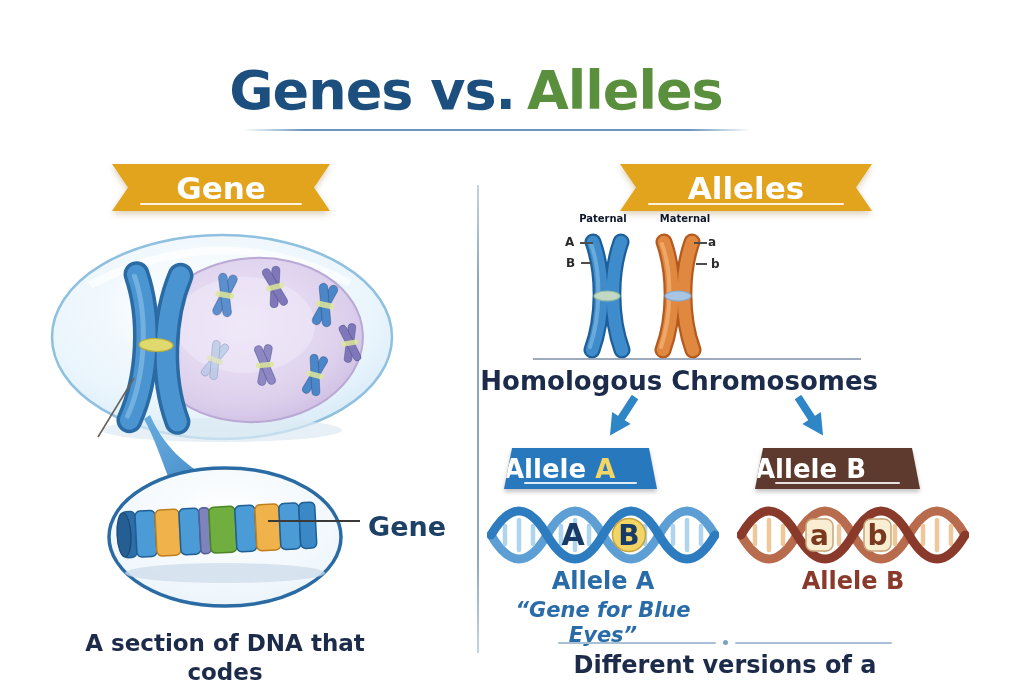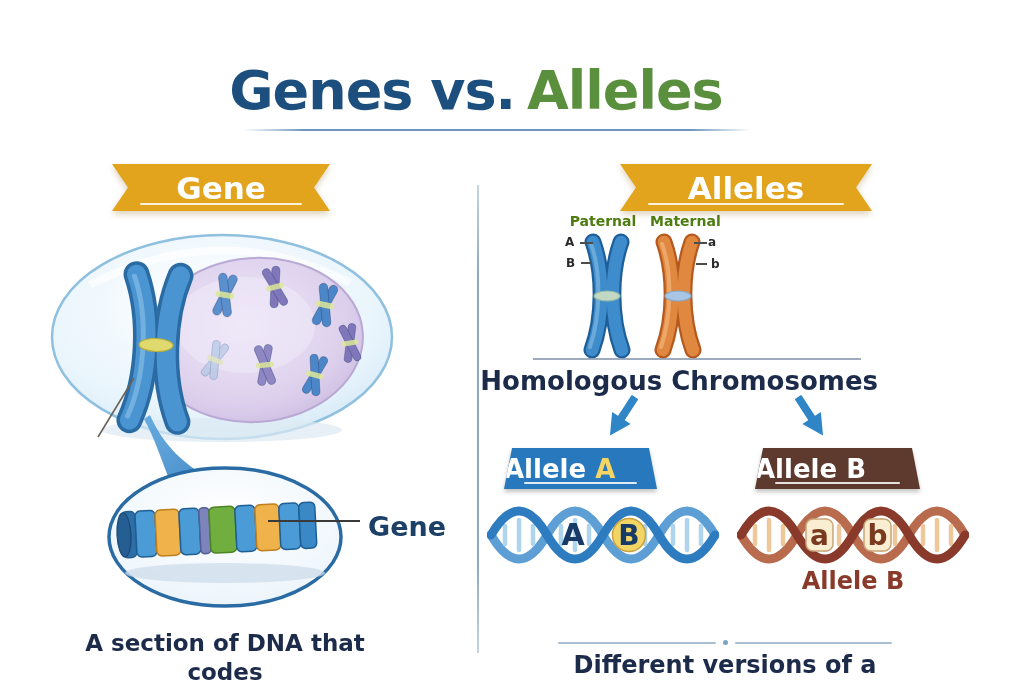--- a/index.html
+++ b/index.html
@@ -46,21 +46,21 @@
   .v-divider{
     position:absolute;left:477px;top:140px;width:2px;height:468px;
     background:linear-gradient(#c4d5e2,#8aa8c0 20%,#8aa8c0 80%,#c4d5e2);
   }
   
   .chromosome-label{position:absolute;left:26px;top:390px;font-size:25px;font-weight:800;font-style:italic;color:#1c2b4a;}
   .gene-label-left{position:absolute;left:368px;top:466px;font-size:27px;font-weight:800;color:#1c4066;}
   .dna-caption{position:absolute;left:45px;top:584px;width:360px;text-align:center;
     font-size:23px;font-weight:700;color:#1c2b4a;line-height:1.25;}
   
-  .parent-label{position:absolute;width:70px;text-align:center;font-size:14px;font-weight:700;color:#4d7c0f;}
+  .parent-label{position:absolute;width:70px;text-align:center;font-size:10px;font-weight:700;color:#0f172a;}
   #paternal-label{left:568px;top:168px;}
   #maternal-label{left:650px;top:168px;}
   .locus-label{position:absolute;font-size:12px;font-weight:800;color:#2b2b2b;}
   #locus-A{left:565px;top:190px;}
   #locus-B{left:566px;top:211px;}
   #locus-a{left:708px;top:190px;}
   #locus-b{left:711px;top:212px;}
   .locus-tick{position:absolute;height:2px;background:#4d4d4d;}
   #tick-A{left:580px;top:197px;width:13px;}
   #tick-B{left:581px;top:217px;width:10px;}
@@ -301,20 +301,24 @@
         <line x1="200" y1="25" x2="200" y2="55"></line>
         <line x1="214" y1="31" x2="214" y2="49"></line>
     </g>
     <path d="M4,40 Q32,-8 60,40 T116,40 T172,40 T228,40" fill="none" stroke="#8a3a2a" stroke-width="9" stroke-linecap="round"></path>
     <rect x="69" y="24" width="27" height="32" rx="7" fill="#f9eed2" stroke="#c9a579" stroke-width="1.5"></rect>
     <rect x="127" y="24" width="27" height="32" rx="7" fill="#f9eed2" stroke="#c9a579" stroke-width="1.5"></rect>
     <text x="82.5" y="50" text-anchor="middle" font-size="28" font-weight="bold" fill="#7a3a1f">a</text>
     <text x="140.5" y="50" text-anchor="middle" font-size="28" font-weight="bold" fill="#7a3a1f">b</text>
   </svg>
 
+  <div class="allele-caption" id="allele-a-caption">
+    <div class="cap-title">Allele A</div>
+    <div class="cap-quote">“Gene for Blue Eyes”</div>
+  </div>
   <div class="allele-caption" id="allele-b-caption">
     <div class="cap-title">Allele B</div>
   </div>
 
   <div class="footer-rule">
     <div class="rule-seg"></div>
     <div class="rule-dot"></div>
     <div class="rule-seg"></div>
   </div>
   <div class="footer-caption">Different versions of a gene</div>

